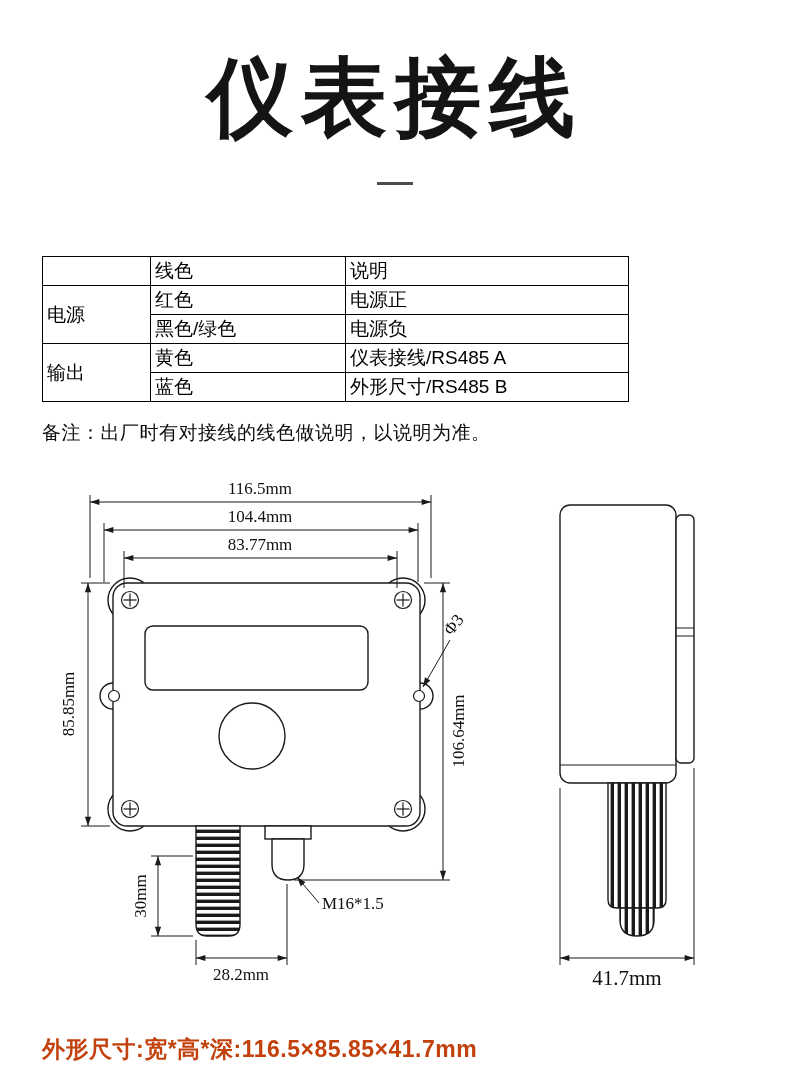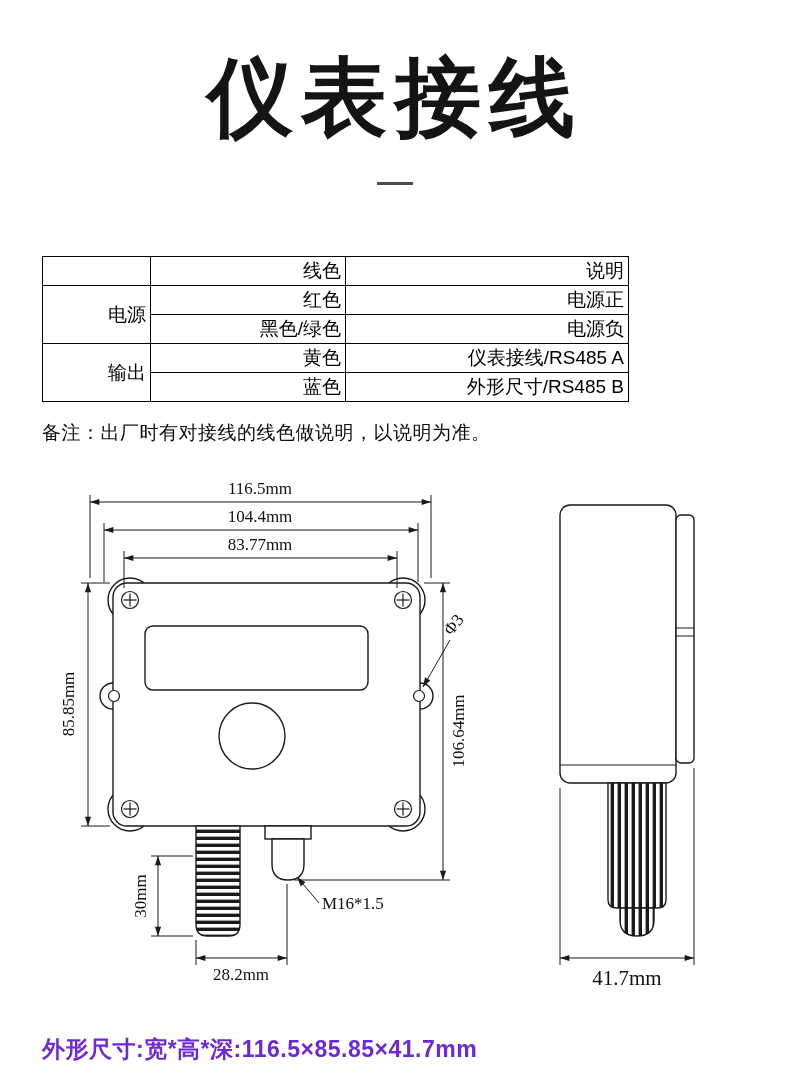--- a/index.html
+++ b/index.html
@@ -18,31 +18,31 @@
   .title-underline {
     position:absolute; top:174px; left:377px; width:36px; height:3px;
     background:#4d4d4d;
   }
   .wiring-table {
     position:absolute; top:248px; left:42px;
     border-collapse:collapse; table-layout:fixed;
   }
   .wiring-table td {
     border:1.5px solid #000; height:29px; padding:0 4px;
-    text-align:right; vertical-align:middle;
+    text-align:left; vertical-align:middle;
     font-size:19px; color:#000;
   }
   .note {
     position:absolute; top:412px; left:42px;
     font-size:19px; color:#0d0d0d; letter-spacing:0.5px;
   }
   .drawing { position:absolute; top:470px; left:0; }
   .footer {
     position:absolute; top:1026px; left:42px;
-    font-size:23px; font-weight:700; color:#6d28d9; letter-spacing:0.5px;
+    font-size:23px; font-weight:700; color:#c2410c; letter-spacing:0.5px;
   }
   .dim-text {
     font-family:"Liberation Serif","DejaVu Serif",serif;
     font-size:17px; fill:#111; stroke:none;
   }
   .dim-text-lg { font-size:21px; }
 </style>
 </head>
 <body>
 

